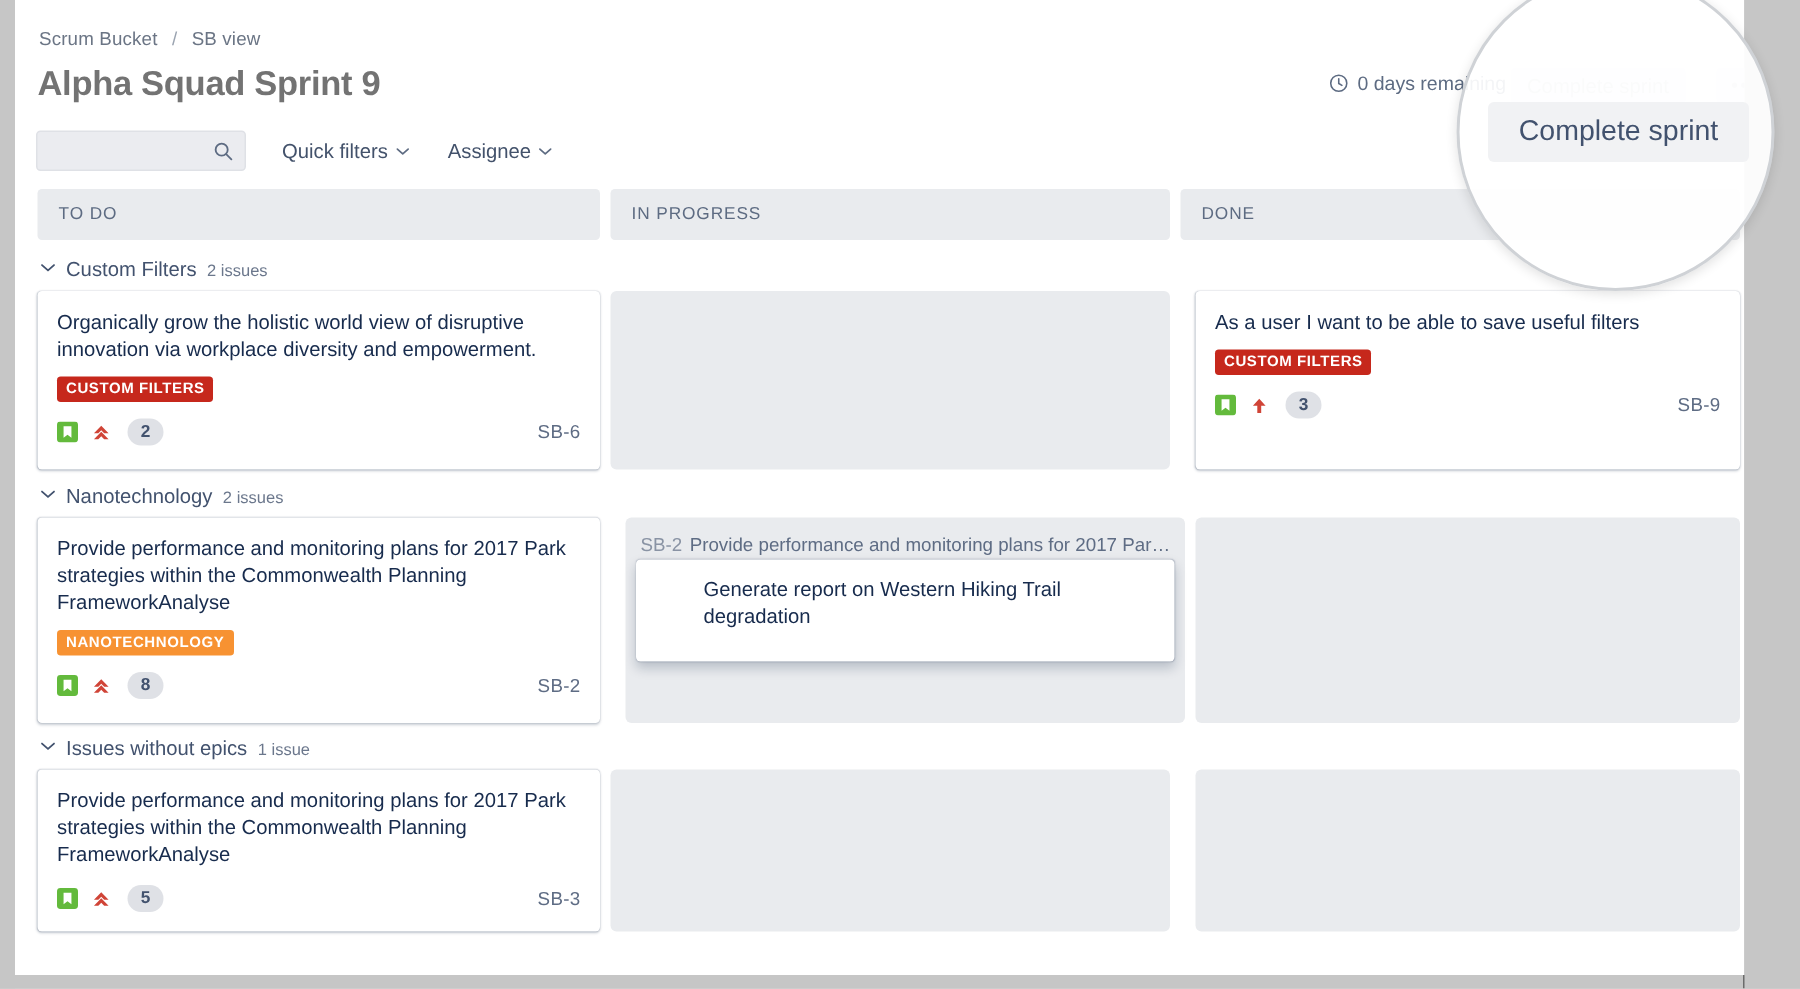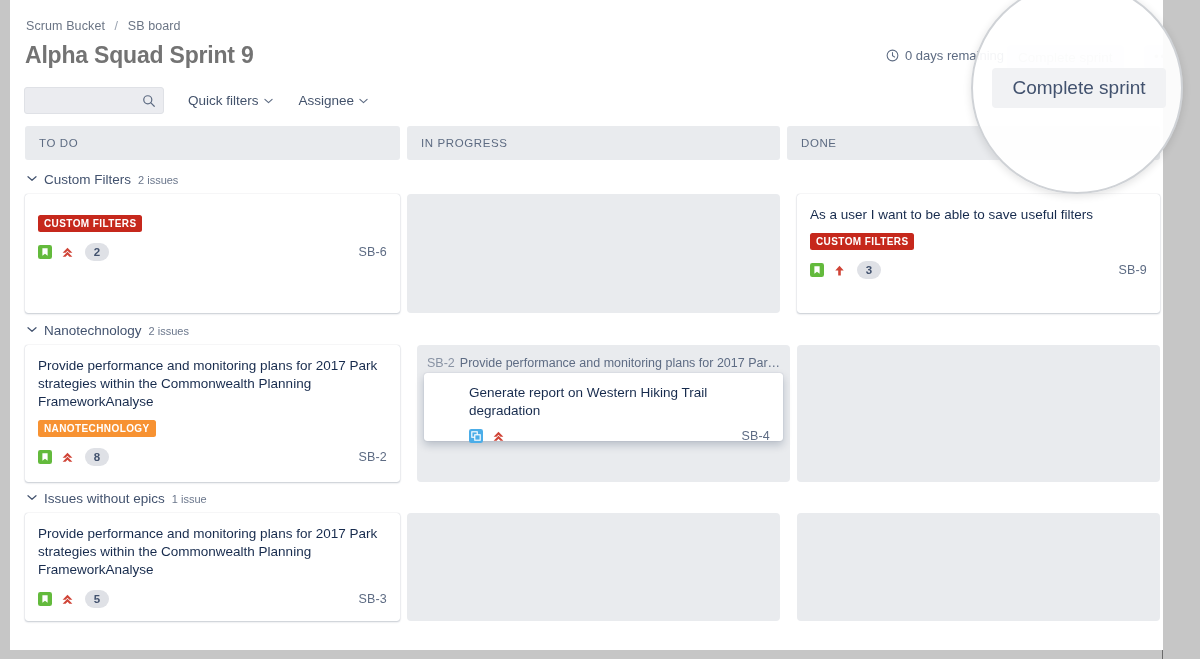--- a/index.html
+++ b/index.html
@@ -167,21 +167,21 @@
   <div class="frame-left"></div>
   <div class="frame-right"></div>
   <div class="frame-bottom"></div>
   <div class="frame-divider"></div>
 
   <div class="page">
 
     <div class="breadcrumb">
       <span class="crumb">Scrum Bucket</span>
       <span class="sep">/</span>
-      <span class="crumb">SB board</span>
+      <span class="crumb">SB view</span>
     </div>
 
     <div class="board-title">Alpha Squad Sprint 9</div>
 
     <div class="sprint-meta">
       <svg class="clock-icon" viewBox="0 0 16 16">
         <circle cx="8" cy="8" r="6.6" fill="none" stroke="#5d6b82" stroke-width="1.3"></circle>
         <path d="M8 4.3V8.2l2.6 1.6" fill="none" stroke="#5d6b82" stroke-width="1.3" stroke-linecap="round"></path>
       </svg>
       <span>0 days remaining</span>
@@ -226,20 +226,21 @@
 
       <div class="swim-head" style="top:46px;">
         <svg class="chev" viewBox="0 0 10 6">
           <path d="M1 1.2L5 4.8L9 1.2" fill="none" stroke="#42526e" stroke-width="1.2" stroke-linecap="round" stroke-linejoin="round"></path>
         </svg>
         <span>Custom Filters</span>
         <span class="count">2 issues</span>
       </div>
 
       <div class="card" style="left:15px; top:68px; width:375px; height:119px;">
+        <div class="card-title">Organically grow the holistic world view of disruptive innovation via workplace diversity and empowerment.</div>
         <div class="epic-tag" style="background:#c6281c;">CUSTOM FILTERS</div>
         <div class="card-footer">
           <svg class="type-icon" viewBox="0 0 16 16">
             <rect x="0" y="0" width="16" height="16" rx="2.6" fill="#63ba3c"></rect>
             <path d="M5 3.6h6v8.8L8 10.1l-3 2.3z" fill="#ffffff"></path>
           </svg>
           <svg class="prio-icon" viewBox="0 0 16 16">
             <path d="M8 2.2L14 8.4h-3.6L8 5.9 5.6 8.4H2z" fill="#d04437"></path>
             <path d="M8 7.1L14 13.3h-3.6L8 10.8l-2.4 2.5H2z" fill="#d04437"></path>
           </svg>
@@ -289,32 +290,20 @@
           <div class="card-key">SB-2</div>
         </div>
       </div>
 
       <div class="drag-zone" style="left:407px; top:219px; width:373px; height:137px;"></div>
       <div class="drag-label" style="left:417px; top:230px; width:355px;">
         <span class="key">SB-2</span><span>Provide performance and monitoring plans for 2017 Park strate...</span>
       </div>
       <div class="card-drag" style="left:414px; top:247px; width:359px; height:68px;padding-left:45px;">
         <div class="card-title">Generate report on Western Hiking Trail degradation</div>
-        <div class="card-footer" style="margin-top:9px;">
-          <svg class="type-icon" viewBox="0 0 16 16">
-            <rect x="0" y="0" width="16" height="16" rx="2.6" fill="#4bade8"></rect>
-            <rect x="3.2" y="3.2" width="6.2" height="6.2" fill="none" stroke="#ffffff" stroke-width="1.3"></rect>
-            <rect x="6.6" y="6.6" width="6.2" height="6.2" fill="#4bade8" stroke="#ffffff" stroke-width="1.3"></rect>
-          </svg>
-          <svg class="prio-icon" viewBox="0 0 16 16">
-            <path d="M8 2.2L14 8.4h-3.6L8 5.9 5.6 8.4H2z" fill="#d04437"></path>
-            <path d="M8 7.1L14 13.3h-3.6L8 10.8l-2.4 2.5H2z" fill="#d04437"></path>
-          </svg>
-          <div class="card-key">SB-4</div>
-        </div>
       </div>
 
       <div class="dropzone" style="left:787px; top:219px; width:363px; height:137px;"></div>
 
       <div class="swim-head" style="top:365px;">
         <svg class="chev" viewBox="0 0 10 6">
           <path d="M1 1.2L5 4.8L9 1.2" fill="none" stroke="#42526e" stroke-width="1.2" stroke-linecap="round" stroke-linejoin="round"></path>
         </svg>
         <span>Issues without epics</span>
         <span class="count">1 issue</span>

